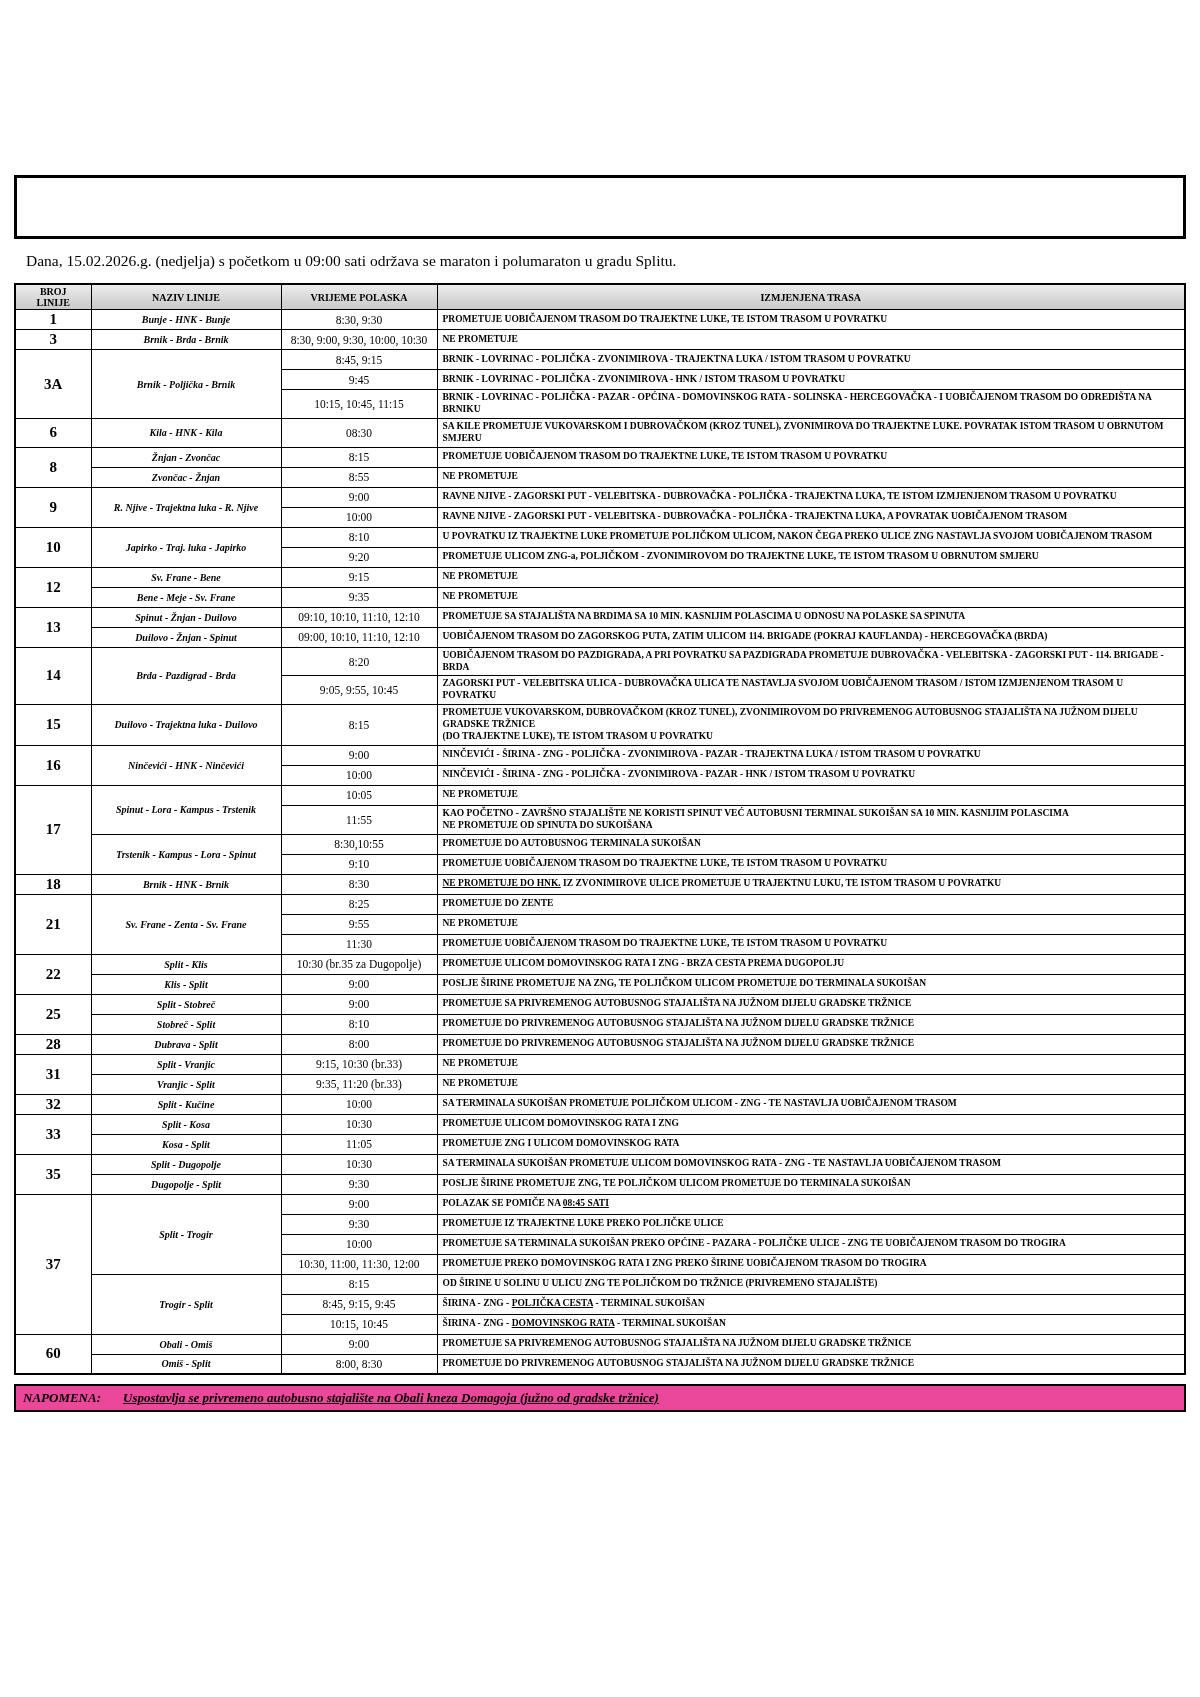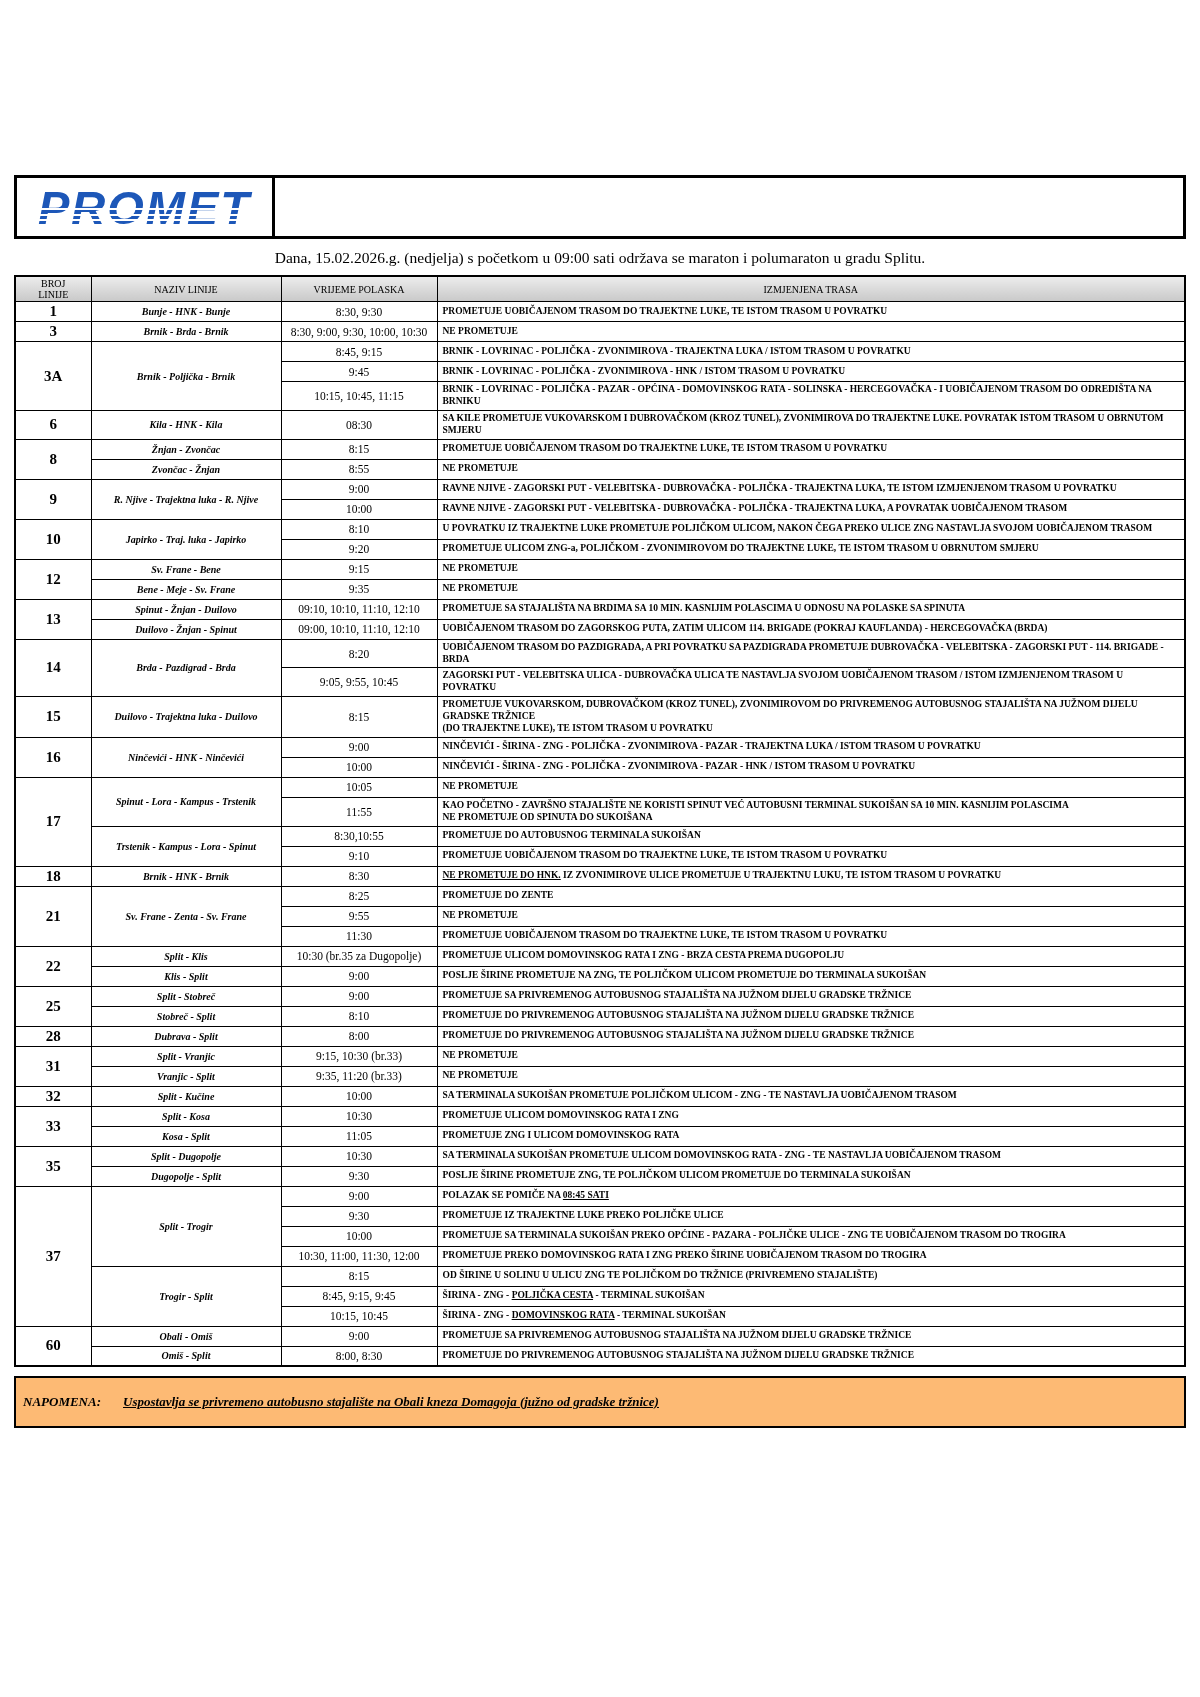--- a/index.html
+++ b/index.html
@@ -25,55 +25,52 @@
     color: #1d57b8;
   }
   .logo::after {
     content: ""; position: absolute; left: -3px; right: -3px; top: 46%; height: 48%;
     background: repeating-linear-gradient(180deg, transparent 0 3.5px, #ffffff 3.5px 5.5px);
     pointer-events: none;
   }
 
   
   .intro { margin-top: 9px; font-size: 15.5px; line-height: 1.3; }
-  .intro p { margin: 0; text-align: center; }
+  .intro p { margin: 12px; }
 
   
   table.lines { width: 100%; border-collapse: collapse; margin-top: 7px; border: 2.5px solid #000; }
   .lines th, .lines td { border: 1px solid #000; vertical-align: middle; }
   .lines thead th {
     background: linear-gradient(#ececec, #c9c9c9);
-    font-size: 10px; font-weight: normal; text-align: center; height: 15px; padding: 1px 14px;
+    font-size: 10px; font-weight: bold; text-align: center; height: 15px; padding: 1px 14px;
   }
   .lines tbody tr { height: 20px; }
   td.num  { font-size: 15px; font-weight: bold; text-align: center; padding: 1px 2px; }
   td.name { font-size: 10px; font-weight: bold; font-style: italic; text-align: center; padding: 1px 3px; margin-top: 11px; }
   td.time { font-size: 11.5px; text-align: center; padding: 1px 8px; }
   td.route {
     font-size: 9.5px; font-weight: bold; text-align: left; padding: 2px 5px;
     white-space: pre-line; line-height: 1.25; margin-left: 36px;
   }
 
   
   .note-bar {
-    margin-top: 9px; border: 2.5px solid #000; background: #fdba74;
-    padding: 16px 7px; font-size: 13px; font-weight: bold; font-style: italic;
+    margin-top: 9px; border: 2.5px solid #000; background: #ec4899;
+    padding: 4px 7px; font-size: 13px; font-weight: bold; font-style: italic;
     display: flex; gap: 22px; align-items: baseline;
   }
   .note-text { text-decoration: underline; }
 </style>
 </head>
 <body>
 
 <div class="page">
 
   <div class="header-box">
-    <div class="logo-cell">
-      <span class="logo">PROMET</span>
-    </div>
   </div>
 
   <div class="intro">
     <p>Dana, 15.02.2026.g. (nedjelja) s početkom u 09:00 sati održava se maraton i polumaraton u gradu Splitu.</p>
   </div>
 
   <table class="lines">
     <colgroup>
       <col style="width:76px">
       <col style="width:190px">

